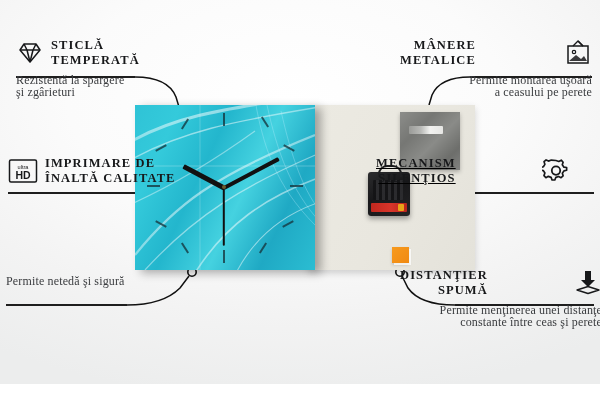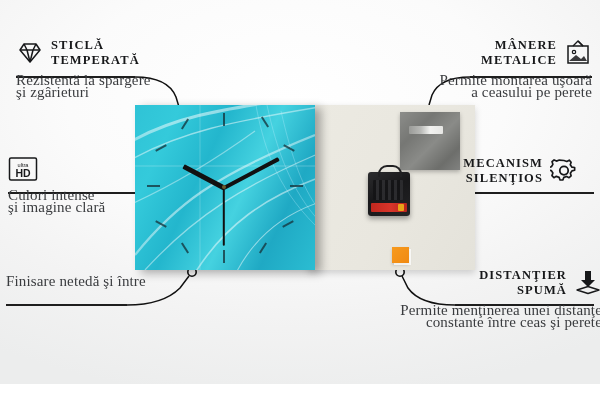--- a/index.html
+++ b/index.html
@@ -16,28 +16,28 @@
   }
   
   #leaders{position:absolute;inset:0;width:600px;height:400px;}
   .leadpath{fill:none;stroke:#111;stroke-width:1.5;}
   .leaddot{fill:#ffffff;stroke:#111;stroke-width:1.6;}
   .underline{stroke:#111;stroke-width:1.4;}
 
   
   .callout{position:absolute;}
   .chead{display:flex;align-items:center;gap:7px;}
-  .chead.right{justify-content:flex-end;}
+  .chead.right{justify-content:space-between;}
   .ctitle{
     font-size:12.5px;letter-spacing:1.1px;color:#17181a;
     line-height:14.5px;font-weight:700;text-transform:uppercase;
     white-space:pre-line;
   }
   .csub{
-    font-size:15px;color:#3a3c3f;line-height:11.6px;
+    font-size:12px;color:#3a3c3f;line-height:11.6px;
     white-space:pre-line;margin-top:4px;letter-spacing:.15px;
   }
   .ico{flex:0 0 auto;display:block;}
   .ta-l{text-align:left;}
   .ta-r{text-align:right;}
 
   
   #panelBeige{
     position:absolute;left:308px;top:105px;width:167px;height:165px;
     background:linear-gradient(120deg,#eceae2 0%,#e9e7df 55%,#e4e2da 100%);
@@ -202,46 +202,46 @@
 şi zgârieturi</div>
   </div>
 
   <div class="callout" style="left:8px;top:156px;width:190px;">
     <div class="chead">
       <svg class="ico" width="30" height="26" viewBox="0 0 30 26">
         <rect x="1.5" y="2" width="27" height="22" fill="none" stroke="#17181a" stroke-width="1.5" rx="1.5"></rect>
         <text x="15" y="11" font-family="Liberation Sans, sans-serif" font-size="5.6" text-anchor="middle" fill="#17181a">ultra</text>
         <text x="15" y="21" font-family="Liberation Sans, sans-serif" font-size="10.5" font-weight="bold" text-anchor="middle" fill="#17181a">HD</text>
       </svg>
-    </div>
-    <div class="csub ta-l" style="margin-top:8px;">Culori intense
-şi imagine clară</div>
+      <div class="ctitle ta-l">IMPRIMARE DE
+ÎNALTĂ CALITATE</div>
+    </div>
   </div>
 
   <div class="callout" style="left:6px;top:268px;width:185px;">
-    <div class="csub ta-l" style="margin-top:8px;">Finisare netedă şi între</div>
+    <div class="csub ta-l" style="margin-top:8px;">Permite netedă şi sigură</div>
   </div>
 
   <div class="callout" style="left:400px;top:38px;width:192px;">
     <div class="chead right">
       <div class="ctitle ta-r">MÂNERE
 METALICE</div>
       <svg class="ico" width="28" height="26" viewBox="0 0 28 26">
         <path d="M14,1 L19,6" fill="none" stroke="#17181a" stroke-width="1.4"></path>
         <path d="M9,6 L14,1 L19,6" fill="none" stroke="#17181a" stroke-width="1.4" stroke-linejoin="round"></path>
         <rect x="4" y="6" width="20" height="17" fill="none" stroke="#17181a" stroke-width="1.5"></rect>
         <circle cx="10" cy="12" r="1.7" fill="none" stroke="#17181a" stroke-width="1.2"></circle>
         <path d="M5,21 L12,15 L17,19 L20,16 L23,21 Z" fill="#17181a" opacity=".85"></path>
       </svg>
     </div>
     <div class="csub ta-r" style="margin-top:8px;">Permite montarea uşoară
 a ceasului pe perete</div>
   </div>
 
-  <div class="callout" style="left:384px;top:156px;width:194px;">
+  <div class="callout" style="left:376px;top:156px;width:194px;text-decoration:underline;">
     <div class="chead right">
       <div class="ctitle ta-r">MECANISM
 SILENŢIOS</div>
       <svg class="ico" width="28" height="27" viewBox="0 0 28 27">
         <g fill="none" stroke="#17181a" stroke-width="1.8" stroke-linejoin="round">
           <path d="M14,3.2 l3.1,1.0 2.6,-1.4 2.0,2.2 -0.9,2.8 1.8,2.5 2.9,0.4 0,3.0 -2.9,0.6 -1.7,2.5 0.8,2.8 -2.2,2.0 -2.6,-1.3 -3.0,1.0 -1.1,2.8 -3.0,0 -1.0,-2.8 -3.0,-1.1 -2.6,1.4 -2.1,-2.2 1.0,-2.8 -1.6,-2.6 -2.9,-0.5 0,-3.0 2.9,-0.6 1.6,-2.6 -0.9,-2.8 2.2,-2.0 2.6,1.3 3.0,-1.1 Z" transform="scale(0.93) translate(1,0.6)"></path>
           <circle cx="14" cy="13.6" r="4.2"></circle>
         </g>
       </svg>
     </div>

